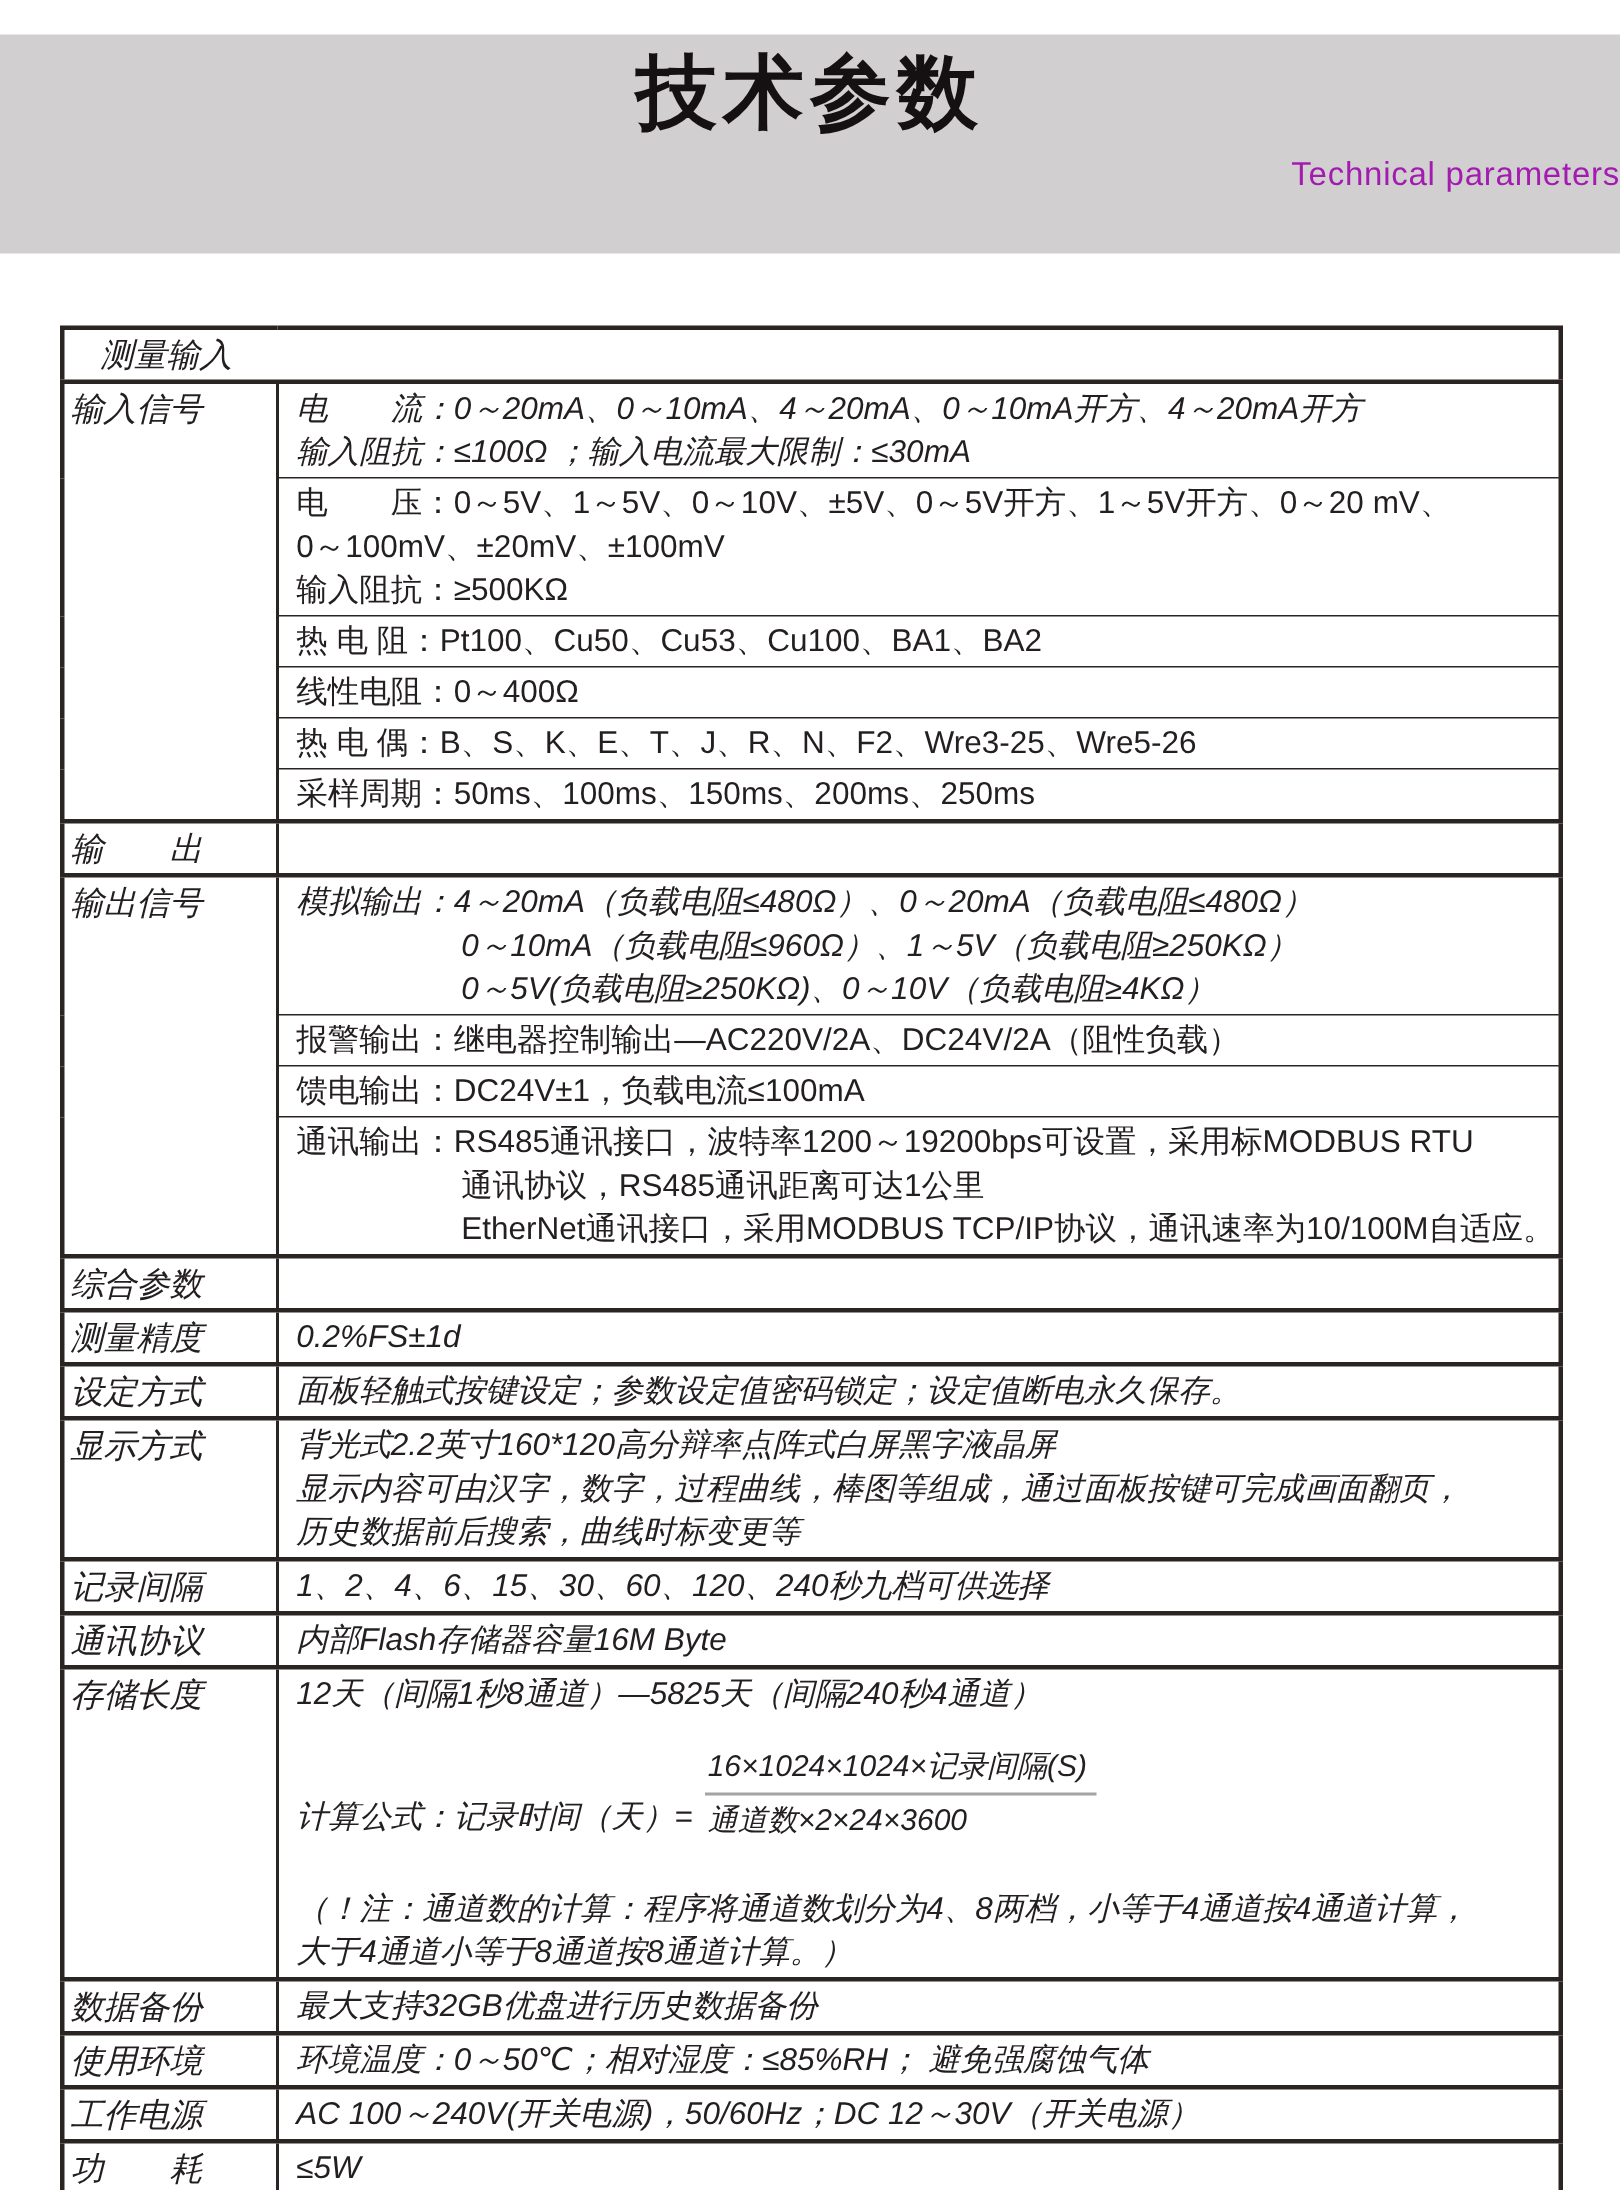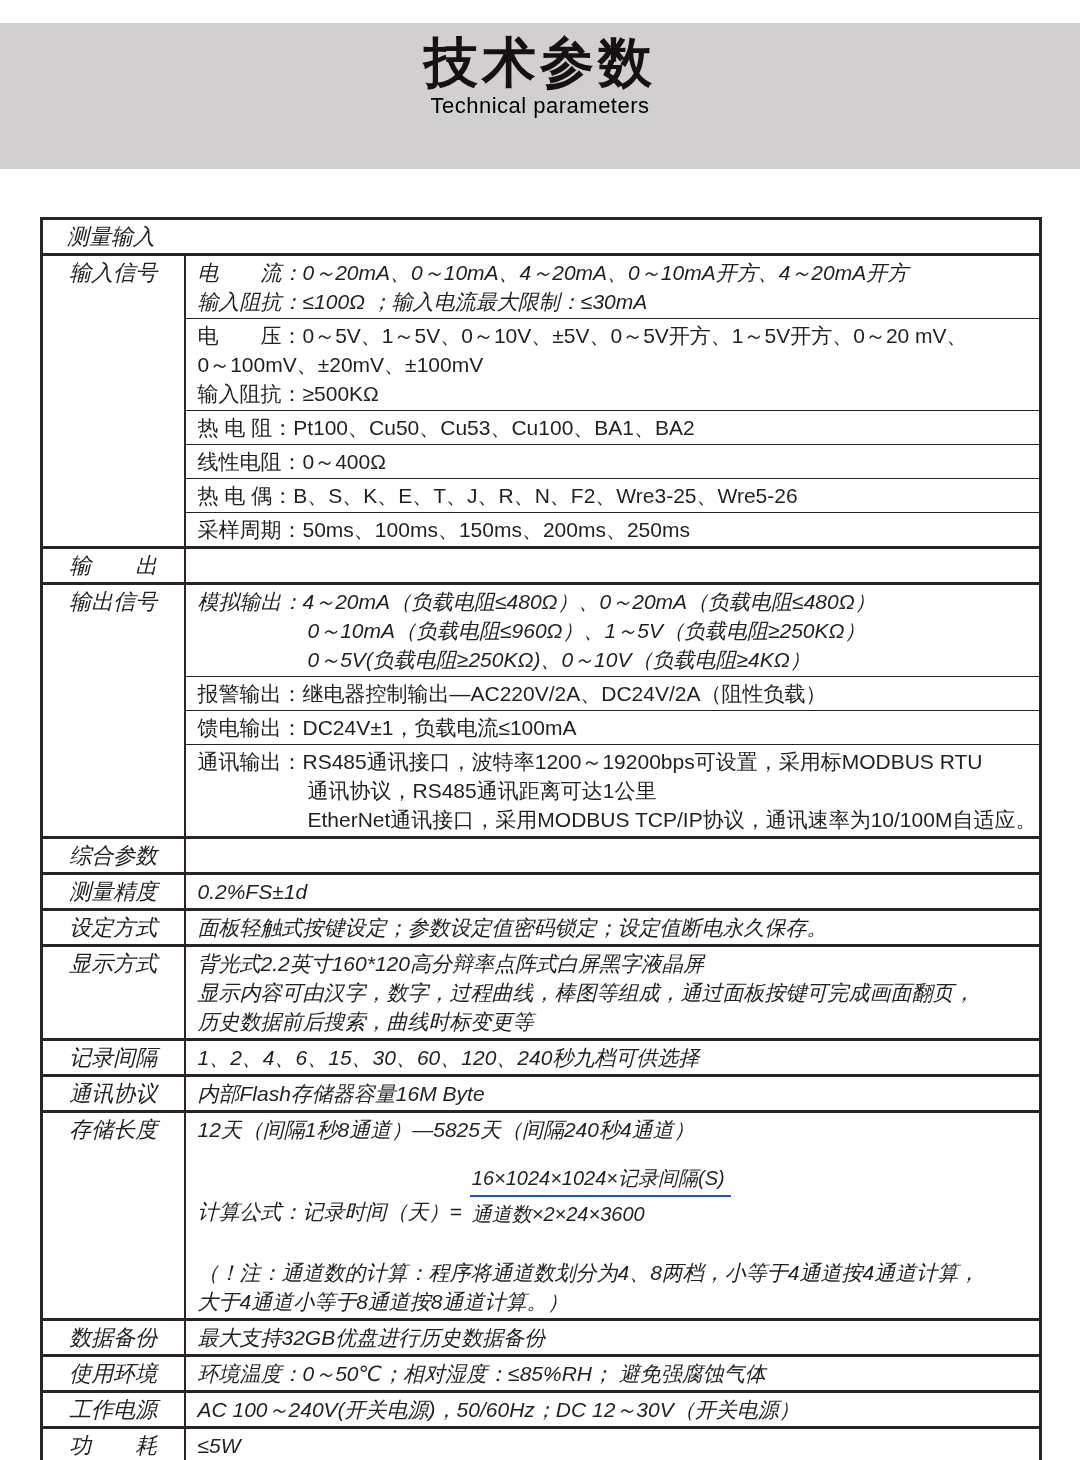--- a/index.html
+++ b/index.html
@@ -13,53 +13,54 @@
   .band{
     margin-top:23px;height:146px;background:#d1cfd0;
     text-align:center;
   }
   .title{
     padding-top:8px;
     font-size:54px;font-weight:bold;letter-spacing:4px;color:#151112;
     line-height:62px;
   }
   .subtitle{
-    font-size:22px;color:#000000;line-height:24px;margin-top:1px;
+    font-size:22px;color:#a21caf;line-height:24px;margin-top:11px;
     letter-spacing:0.5px;
+    text-align:right;
   }
   
   .tablewrap{margin:48px 0 0 40px;}
   table.spec{
     width:1002px;border-collapse:collapse;table-layout:fixed;
     font-size:21px;color:#231f20;
     border:3px solid #2a2422;
   }
   col.c1{width:143px;}
   td{
     border:1px solid #2a2422;
     padding:2px 12px;
     line-height:29px;
     vertical-align:top;
     overflow:hidden;
   }
   tr.major > td{border-top-width:3px;font-style:italic;}
   td.label{
-    text-align:center;padding:2px 4px;font-size:22px;
+    padding:2px 4px;font-size:22px;
     border-right-width:2px;
   }
   td.section{
     text-align:left;padding-left:24px;
   }
   .cl{white-space:nowrap;}
   .ind{padding-left:110px;}
   
   td.storage{height:191px;}
   .formula-row{display:flex;align-items:flex-end;margin-top:22px;}
   .fraction{display:inline-block;margin-left:8px;text-align:left;font-size:20px;}
-  .fr-num{display:block;border-bottom:2px solid #1d4ed8;padding:0 6px 5px 2px;line-height:24px;}
+  .fr-num{display:block;border-bottom:2px solid #a3a3a3;padding:0 6px 5px 2px;line-height:24px;}
   .fr-den{display:block;padding:5px 6px 0 2px;line-height:24px;}
   .note-block{margin-top:32px;}
 </style>
 </head>
 <body>
 
 <div class="band">
   <div class="title">技术参数</div>
   <div class="subtitle">Technical parameters</div>
 </div>

